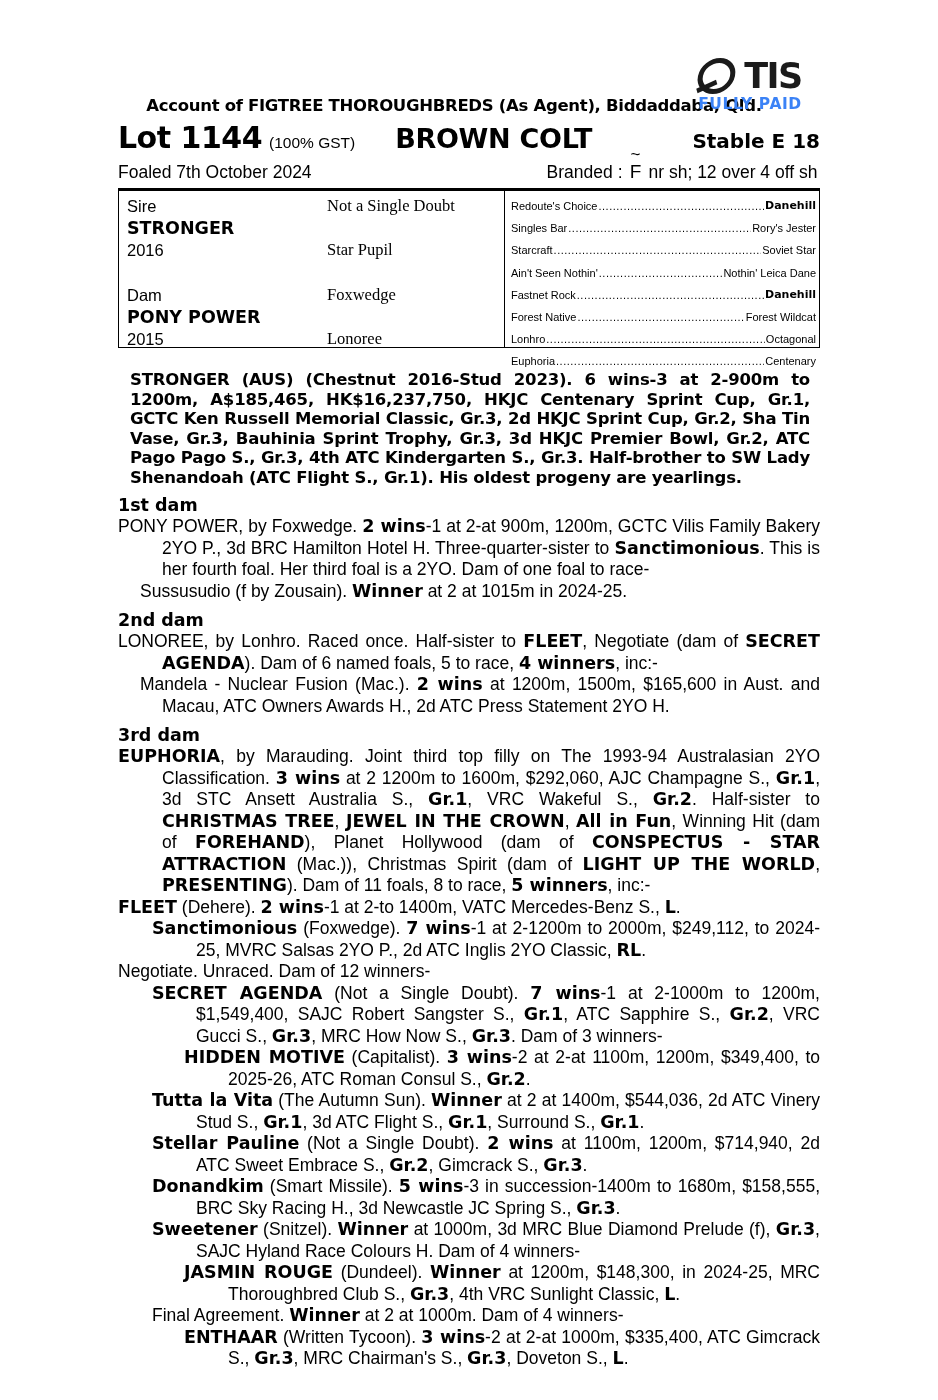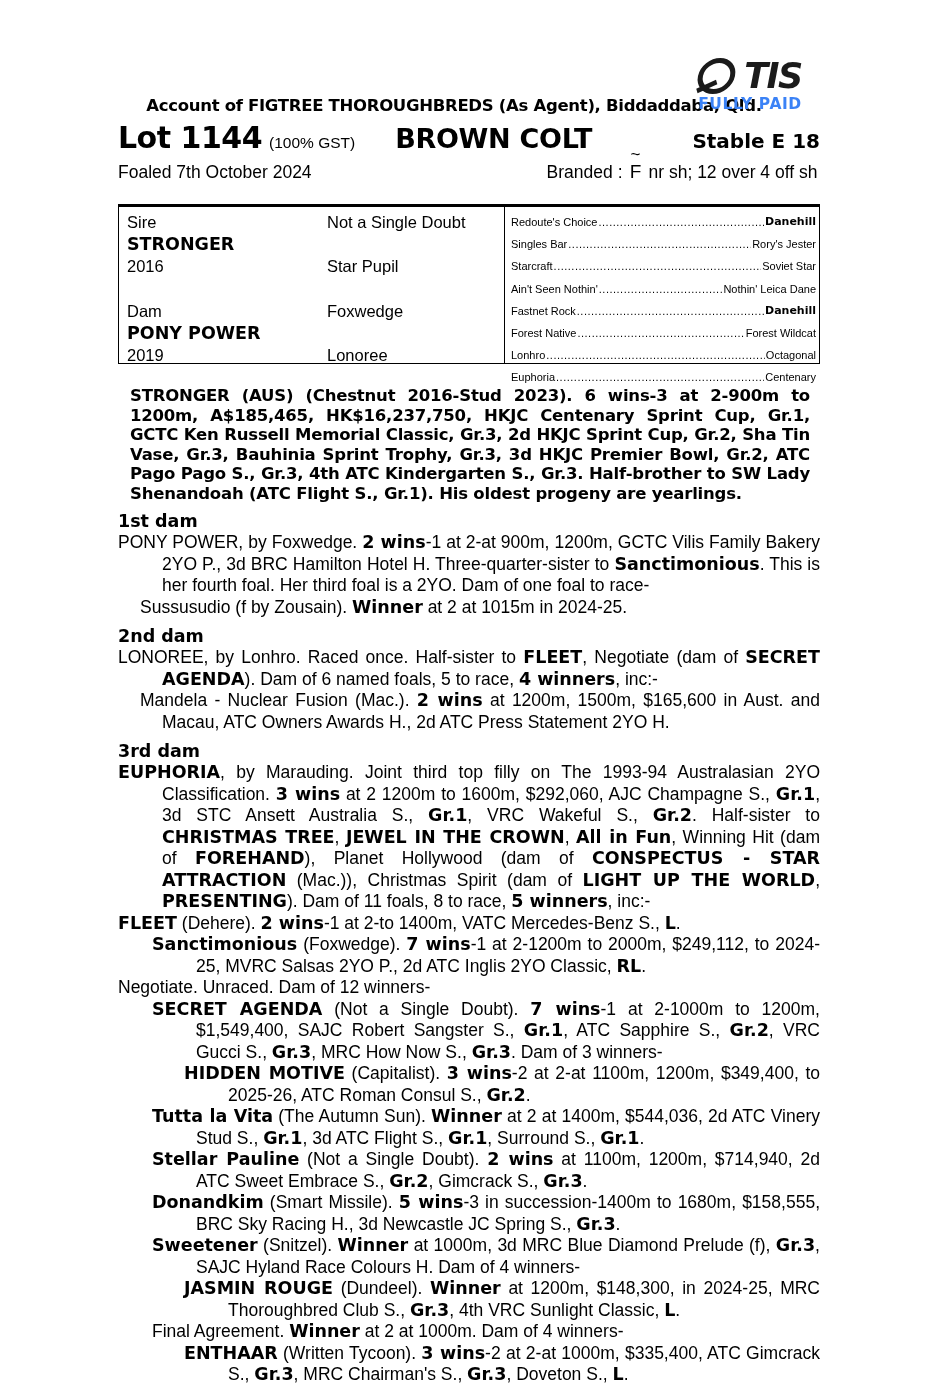--- a/index.html
+++ b/index.html
@@ -40,21 +40,20 @@
   .logo-mark {
     font-size: 33px;
     font-weight: bold;
     letter-spacing: -1px;
     line-height: 1;
     font-family: "DejaVu Sans", sans-serif;
     display: flex;
     align-items: center;
     justify-content: center;
     gap: 8px;
-    font-style: italic;
   }
   .logo-o {
     display: inline-block;
     width: 27px;
     height: 26px;
     border: 5px solid #1b1b1b;
     border-radius: 50%;
     transform: skewX(-12deg);
     position: relative;
     margin-right: 1px;
@@ -148,41 +147,41 @@
     position: absolute;
     left: 0;
     right: 0;
     top: -15px;
     font-size: 17px;
     line-height: 1;
   }
 
   
   .ped {
-    margin-top: 21px;
+    margin-top: 5px;
     border: 1px solid #000;
     border-top: 3px solid #000;
     position: relative;
     height: 160px;
     box-sizing: border-box;
   }
   .ped .vrule {
     position: absolute;
     left: 385px;
     top: 0;
     bottom: 0;
     width: 1px;
     background: #000;
   }
   .ped-col {
     position: absolute;
     top: 4px;
   }
   .c1 { left: 8px; width: 200px; }
-  .c2 { left: 208px; width: 175px; }
+  .c2 { left: 208px; width: 175px; font-family: Liberation Serif, serif; }
   .c3 { left: 392px; width: 300px; }
   .ped-line {
     font-size: 16.5px;
     line-height: 22.2px;
     white-space: nowrap;
   }
   .ped-line.b {
     font-weight: bold;
     font-family: "DejaVu Sans", sans-serif;
     font-size: 17.5px;
@@ -282,21 +281,21 @@
     <div class="ped">
       <div class="vrule"></div>
 
       <div class="ped-col c1">
         <div class="ped-line">Sire</div>
         <div class="ped-line b">STRONGER</div>
         <div class="ped-line">2016</div>
         <div class="ped-line sp">.</div>
         <div class="ped-line">Dam</div>
         <div class="ped-line b">PONY POWER</div>
-        <div class="ped-line">2019</div>
+        <div class="ped-line">2015</div>
       </div>
 
       <div class="ped-col c2">
         <div class="ped-line">Not a Single Doubt</div>
         <div class="ped-line sp">.</div>
         <div class="ped-line">Star Pupil</div>
         <div class="ped-line sp">.</div>
         <div class="ped-line">Foxwedge</div>
         <div class="ped-line sp">.</div>
         <div class="ped-line">Lonoree</div>

